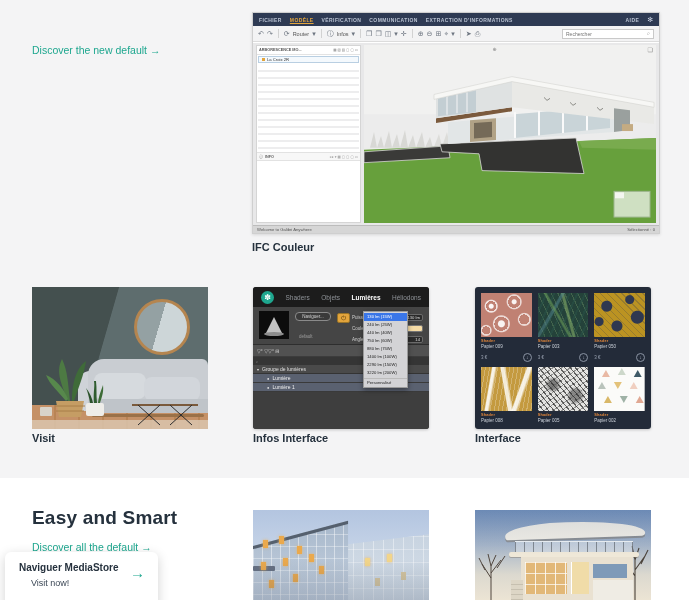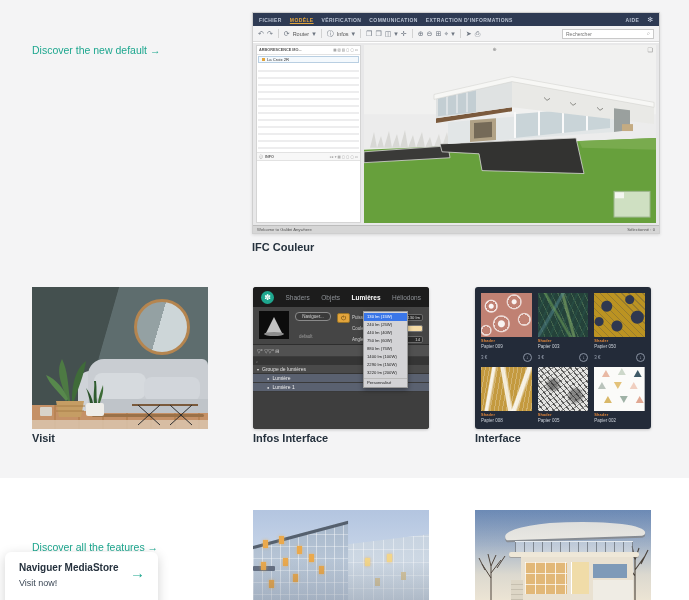--- a/index.html
+++ b/index.html
@@ -189,21 +189,21 @@
   .hr-win2{position:absolute;left:96px;top:52px;width:18px;height:32px;background:#f0dca8;border-left:1px solid #fff}
   .hr-sign{position:absolute;left:118px;top:54px;width:34px;height:14px;background:#7e9ab8}
   .hr-low{position:absolute;left:118px;top:70px;width:40px;height:20px;background:#efece4}
   .hr-stairs{position:absolute;left:36px;top:70px;width:12px;height:20px;background:repeating-linear-gradient(180deg,#ddd6c6 0 4px,#c7c0b0 4px 5px)}
   .hr-tint{position:absolute;inset:0;background:linear-gradient(180deg,rgba(90,110,150,.18),rgba(90,110,150,0) 50%)}
 
   
   .toast{position:absolute;left:5px;top:552px;width:153px;height:60px;background:#fff;border-radius:6px;
          box-shadow:0 3px 12px rgba(0,0,0,.18);z-index:9;cursor:pointer}
   .toast-title{position:absolute;left:14px;top:10px;font-size:10px;font-weight:700;color:#26323e}
-  .toast-sub{position:absolute;left:14px;top:26px;font-size:9px;color:#3c4856}
+  .toast-sub{position:absolute;left:26px;top:26px;font-size:9px;color:#3c4856}
   .toast-arrow{position:absolute;right:13px;top:12px;font-size:15px;color:var(--accent)}
 </style>
 </head>
 <body>
 
 <div class="section-top">
   <a class="tlink link-wn">Discover the new default →</a>
 
   <div class="ifc-window">
     <div class="ifc-menubar">
@@ -457,21 +457,22 @@
         </div>
         <div class="ms-tag">Shader</div>
         <div class="ms-name">Papier 002</div>
       </div>
     </div>
   </div>
   <div class="caption cap-ms">Interface</div>
 </div>
 
 <div class="section-bottom">
-  <a class="tlink link-es">Discover all the features →</a>
+  <div class="heading h-es">Easy and Smart</div>
+  <a class="tlink link-es">Discover all the default →</a>
 
   <div class="photo-building">
     <div class="bl-face bl-right"></div>
     <div class="bl-face bl-left"></div>
     <div class="bl-edge"></div>
     <div class="bl-balcony"></div>
     <div class="w" style="left:10px;top:30px"></div>
     <div class="w" style="left:26px;top:26px"></div>
     <div class="w" style="left:44px;top:36px"></div>
     <div class="w" style="left:8px;top:52px"></div>

